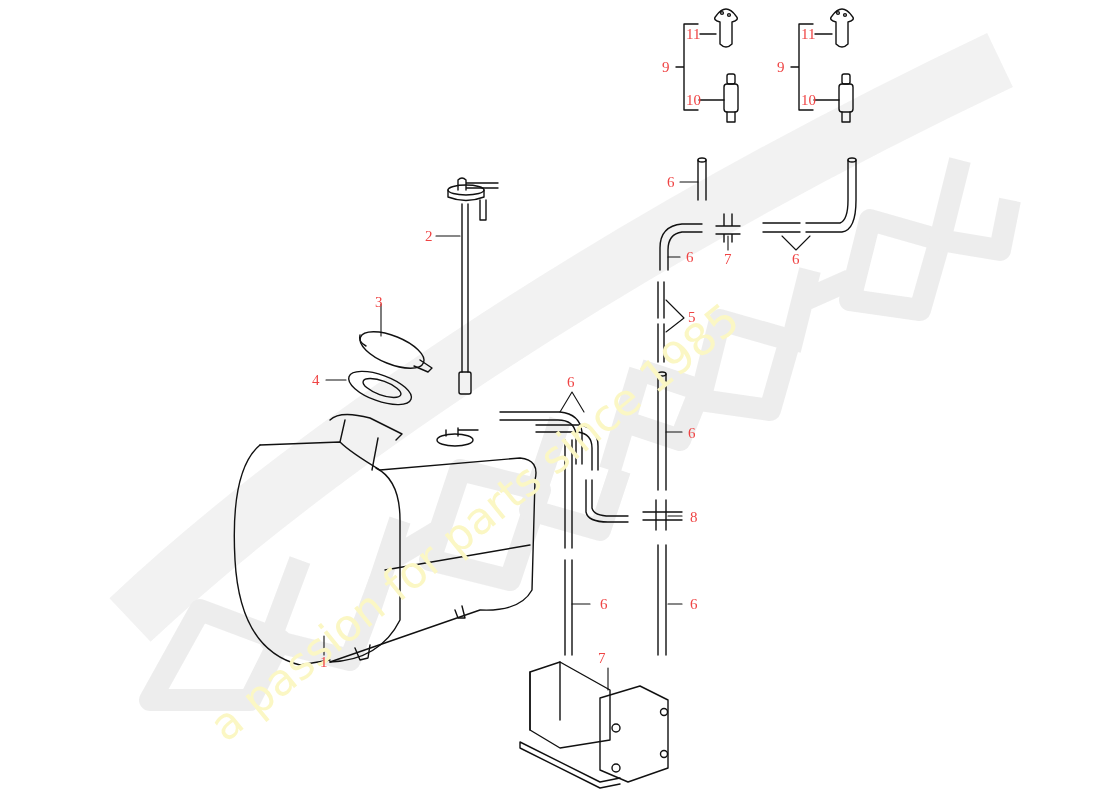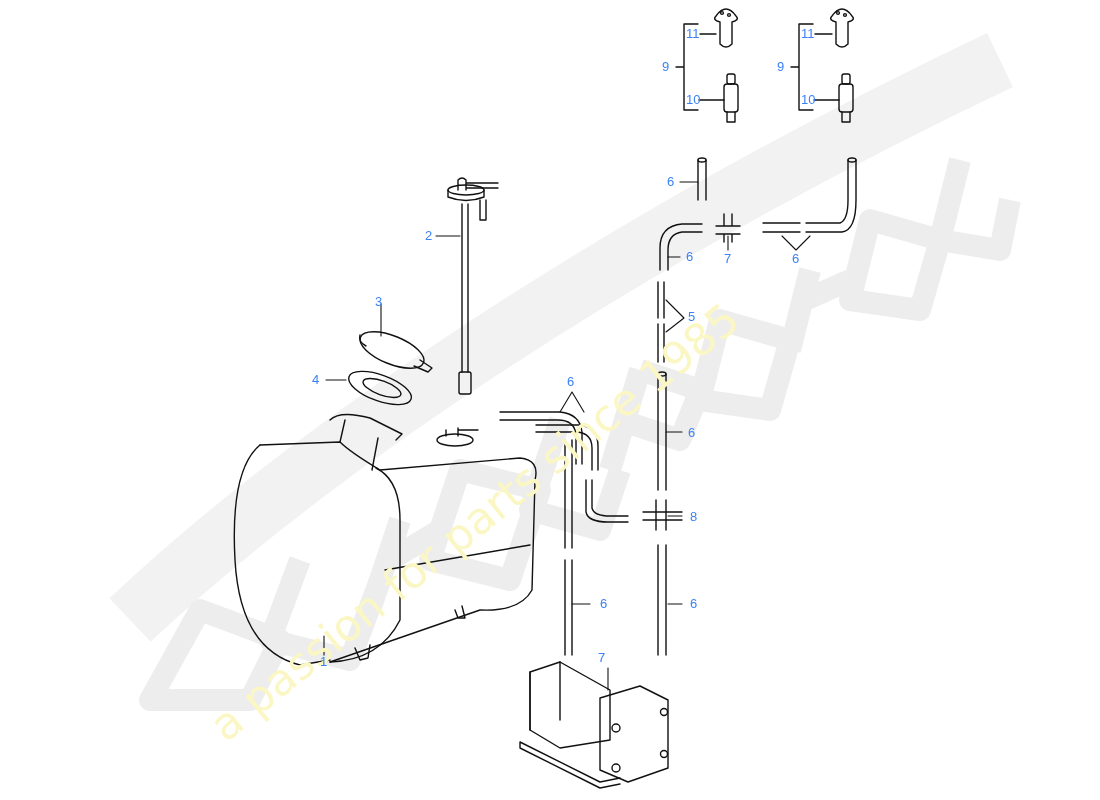--- a/index.html
+++ b/index.html
@@ -1,20 +1,20 @@
 <!DOCTYPE html>
 <html><head>
 <meta charset="utf-8">
 <style>
   html, body { margin: 0; padding: 0; background: #ffffff; }
   body { width: 1100px; height: 800px; overflow: hidden; position: relative;
          font-family: "Liberation Sans", sans-serif; }
   #canvas { position: absolute; left: 0; top: 0; width: 1100px; height: 800px; }
-  .lbl { position: absolute; font-family: Liberation Sans, sans-serif; font-size: 13px;
-         color: #3b82f6; line-height: 1; white-space: nowrap; }
+  .lbl { position: absolute; font-family: Liberation Serif, serif; font-size: 15px;
+         color: #ef4444; line-height: 1; white-space: nowrap; }
   .wm-text { position: absolute; font-family: "DejaVu Sans", sans-serif; color: #fbf7c4;
              font-size: 44px; white-space: nowrap; transform-origin: left bottom; }
 </style>
 </head>
 <body>
 
 <div id="diagram">
 
   <svg id="canvas" viewBox="0 0 1100 800">
     <g fill="none" stroke="#ececec" stroke-width="22" stroke-linejoin="round" opacity="0.9">

